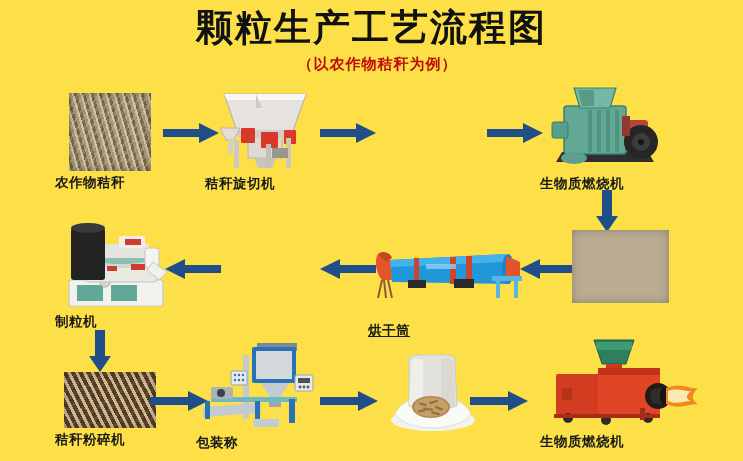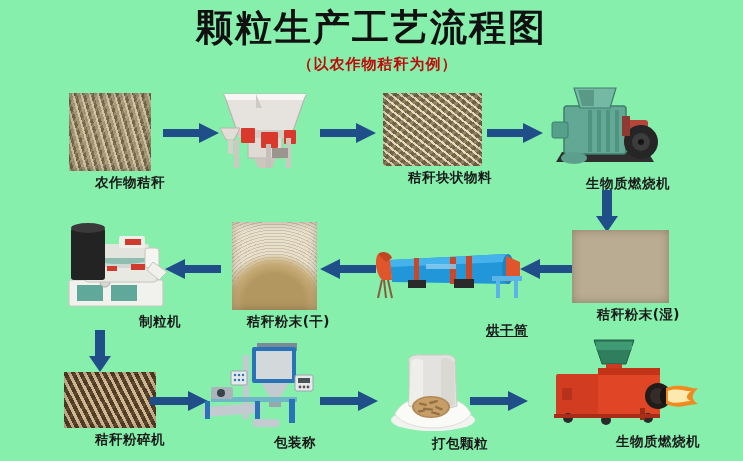--- a/index.html
+++ b/index.html
@@ -2,35 +2,35 @@
 <html><head>
 <meta charset="utf-8">
 <style>
   html,body{margin:0;padding:0;}
   body{
     width:743px;height:461px;
     background:#f9f8ce;
     font-family:"DejaVu Sans","Liberation Sans",sans-serif;
     overflow:hidden;position:relative;
   }
-  #board{position:absolute;inset:0;background:#86efac;}
+  #board{position:absolute;inset:0;background:#fde047;}
 
   
   .title{
     position:absolute;left:0;right:0;top:8px;text-align:center;
     font-size:37px;font-weight:bold;color:#111;letter-spacing:2px;
     line-height:1.1;
   }
   .subtitle{
     position:absolute;left:0;right:0;top:55px;text-align:center;
     font-size:15px;font-weight:bold;color:#c00a0a;letter-spacing:1px;padding-left:12px;
   }
 
   
-  .node{position:absolute;text-align:right;}
+  .node{position:absolute;text-align:left;}
   .art{position:relative;margin:0 auto;}
   .caption{
     font-size:13.5px;color:#1a1a1a;font-weight:bold;
     margin-top:3px;white-space:nowrap;letter-spacing:0.5px;
   }
 
   
   .arrow{position:absolute;}
   .arrow svg{display:block;}
 
@@ -110,35 +110,29 @@
         <rect x="51" y="44" width="17" height="16" rx="1" fill="#d9392a"></rect>
         <rect x="74" y="42" width="12" height="14" rx="1" fill="#d9392a"></rect>
         <path d="M10 40 L30 40 L24 52 L16 52 Z" fill="#e2ded7" stroke="#b9b5ae" stroke-width="1"></path>
         <rect x="18" y="52" width="5" height="14" fill="#d5d1c9"></rect>
         <rect x="24" y="52" width="5" height="28" fill="#cdc8c0"></rect>
         <rect x="76" y="50" width="5" height="30" fill="#cdc8c0"></rect>
         <rect x="56" y="56" width="5" height="24" fill="#c6c1b8"></rect>
         <rect x="62" y="60" width="16" height="10" fill="#9b968d"></rect>
       </svg>
     </div>
+    <div class="caption">秸秆旋切机</div>
   </div>
 
   <div class="arrow" style="left:320px;top:122px;">
     <svg width="56" height="22" viewBox="0 0 56 22">
         <path d="M0 7 H36 V1 L56 11 L36 21 V15 H0 Z" fill="#1f4e88"></path>
       </svg>
   </div>
 
-  <div class="node" style="left:372px;top:93px;width:120px;">
-    <div class="art" style="width:99px;height:73px;position:relative;">
-      <div class="photo ph-chips" style="position:absolute;inset:0;"></div>
-        <div class="vig"></div>
-    </div>
-    <div class="caption">秸秆块状物料</div>
-  </div>
 
   <div class="arrow" style="left:487px;top:122px;">
     <svg width="56" height="22" viewBox="0 0 56 22">
         <path d="M0 7 H36 V1 L56 11 L36 21 V15 H0 Z" fill="#1f4e88"></path>
       </svg>
   </div>
 
   <div class="node" style="left:540px;top:86px;width:130px;">
     <div class="art" style="width:122px;height:86px;position:relative;">
       <svg width="122" height="86" viewBox="0 0 122 86">
@@ -192,27 +186,20 @@
     </div>
     <div class="caption">制粒机</div>
   </div>
 
   <div class="arrow" style="left:163px;top:258px;">
     <svg width="58" height="22" viewBox="0 0 58 22">
         <path d="M58 7 H22 V1 L2 11 L22 21 V15 H58 Z" fill="#1f4e88"></path>
       </svg>
   </div>
 
-  <div class="node" style="left:218px;top:222px;width:112px;">
-    <div class="art" style="width:85px;height:88px;position:relative;">
-      <div class="photo ph-powder-dry" style="position:absolute;inset:0;"></div>
-        <div class="vig"></div>
-    </div>
-    <div class="caption">秸秆粉末(干)</div>
-  </div>
 
   <div class="arrow" style="left:318px;top:258px;">
     <svg width="58" height="22" viewBox="0 0 58 22">
         <path d="M58 7 H22 V1 L2 11 L22 21 V15 H58 Z" fill="#1f4e88"></path>
       </svg>
   </div>
 
   <div class="node" style="left:368px;top:232px;width:160px;">
     <div class="art" style="width:160px;height:76px;position:relative;">
       <svg width="160" height="76" viewBox="0 0 160 76">
@@ -241,21 +228,20 @@
     <svg width="58" height="22" viewBox="0 0 58 22">
         <path d="M58 7 H22 V1 L2 11 L22 21 V15 H58 Z" fill="#1f4e88"></path>
       </svg>
   </div>
 
   <div class="node" style="left:560px;top:230px;width:120px;">
     <div class="art" style="width:97px;height:73px;position:relative;">
       <div class="photo ph-powder-wet" style="position:absolute;inset:0;"></div>
         <div class="vig"></div>
     </div>
-    <div class="caption">秸秆粉末(湿)</div>
   </div>
 
   <div class="arrow" style="left:88px;top:330px;">
     <svg width="24" height="42" viewBox="0 0 24 42">
         <path d="M7 0 H17 V26 H23 L12 42 L1 26 H7 Z" fill="#1f4e88"></path>
       </svg>
   </div>
 
   <div class="node" style="left:55px;top:372px;width:110px;">
     <div class="art" style="width:92px;height:56px;position:relative;">
@@ -324,21 +310,20 @@
         <g fill="#8c6a3d" opacity=".85">
           <rect x="32" y="53" width="8" height="2.4" rx="1" transform="rotate(12 36 54)"></rect>
           <rect x="42" y="51" width="9" height="2.4" rx="1" transform="rotate(-16 46 52)"></rect>
           <rect x="36" y="58" width="10" height="2.4" rx="1" transform="rotate(6 41 59)"></rect>
           <rect x="48" y="57" width="8" height="2.4" rx="1" transform="rotate(22 52 58)"></rect>
           <rect x="31" y="60" width="7" height="2.2" rx="1" transform="rotate(-9 34 61)"></rect>
           <rect x="44" y="62" width="9" height="2.2" rx="1" transform="rotate(14 48 63)"></rect>
         </g>
       </svg>
     </div>
-    <div class="caption">打包颗粒</div>
   </div>
 
   <div class="arrow" style="left:470px;top:390px;">
     <svg width="58" height="22" viewBox="0 0 58 22">
         <path d="M0 7 H38 V1 L58 11 L38 21 V15 H0 Z" fill="#1f4e88"></path>
       </svg>
   </div>
 
   <div class="node" style="left:540px;top:338px;width:160px;">
     <div class="art" style="width:160px;height:92px;position:relative;">

